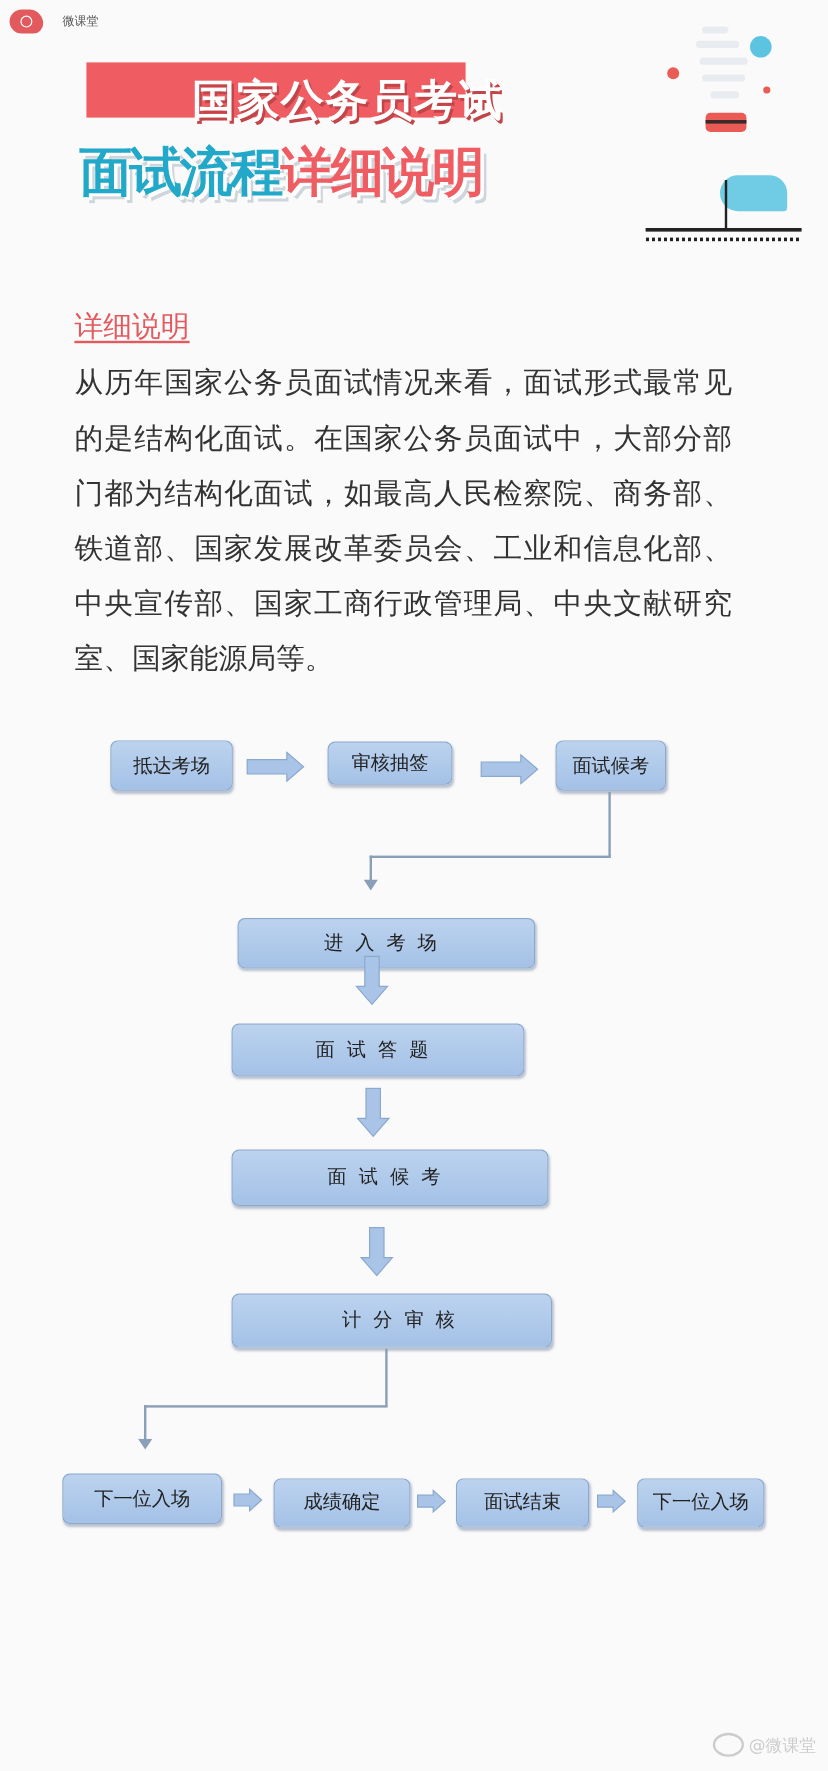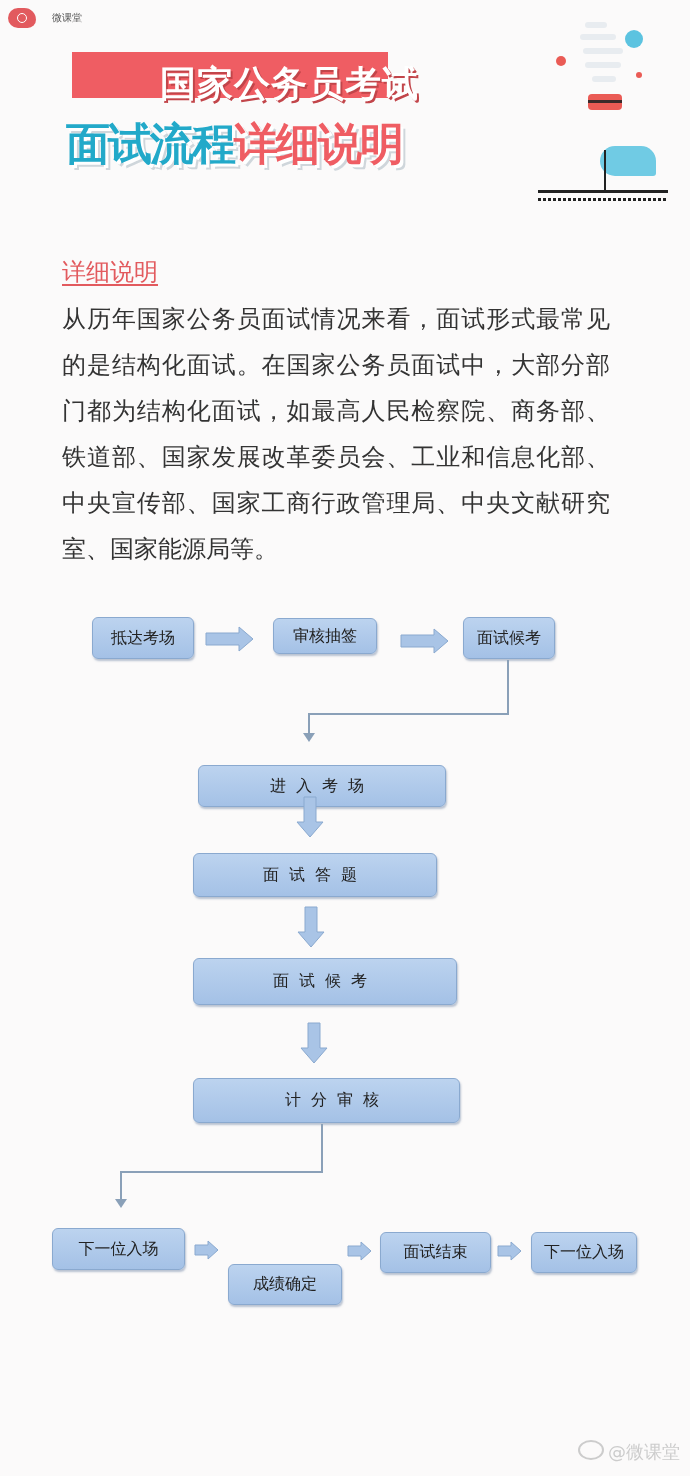--- a/index.html
+++ b/index.html
@@ -38,21 +38,21 @@
 
   
   .box { position:absolute; background:linear-gradient(#bcd3ef,#a4c1e6); border:1.5px solid #8aa9cf;
          border-radius:6px; box-shadow:1px 2px 2px rgba(120,140,170,.5);
          display:flex; align-items:center; justify-content:center; font-size:16px; color:#222; box-sizing:border-box;text-align:right; }
   .box.spaced { letter-spacing:10px; }
   .harrow { position:absolute; }
   .varrow { position:absolute; }
   .line { position:absolute; background:#8aa0b8; }
 
-  .watermark-br { right:10px; bottom:12px; font-size:18px; color:#ccc; display:flex; align-items:flex-start; gap:4px; }
+  .watermark-br { right:10px; bottom:12px; font-size:14px; color:#ccc; display:flex; align-items:flex-end; gap:4px; }
   .weibo-icon { width:22px; height:16px; border:2px solid #ccc; border-radius:50%; }
 </style>
 </head>
 <body>
 
 <div class="abs logo">
   <div class="logo-blob"></div>
   <span class="logo-text">微课堂</span>
 </div>
 
@@ -118,21 +118,21 @@
   <div class="line" style="left:120px;top:1171px;width:203px;height:2px;"></div>
   <div class="line" style="left:120px;top:1171px;width:2px;height:30px;"></div>
   <svg class="abs" style="left:115px;top:1199px;" width="12" height="10">
       <polygon points="0,0 12,0 6,9" fill="#8aa0b8"></polygon>
     </svg>
 
   <div class="box" style="left:52px;top:1228px;width:133px;height:42px;">下一位入场</div>
   <svg class="harrow" style="left:194px;top:1240px;" width="26" height="20">
     <polygon points="1,5 14,5 14,1 24,10 14,19 14,15 1,15" fill="#a9c4e6" stroke="#8aa9cf" stroke-width="1"></polygon>
   </svg>
-  <div class="box" style="left:228px;top:1232px;width:114px;height:41px;margin-top:32px;">成绩确定</div>
+  <div class="box" style="left:228px;top:1232px;width:114px;height:41px;">成绩确定</div>
   <svg class="harrow" style="left:347px;top:1241px;" width="26" height="20">
     <polygon points="1,5 14,5 14,1 24,10 14,19 14,15 1,15" fill="#a9c4e6" stroke="#8aa9cf" stroke-width="1"></polygon>
   </svg>
   <div class="box" style="left:380px;top:1232px;width:111px;height:41px;">面试结束</div>
   <svg class="harrow" style="left:497px;top:1241px;" width="26" height="20">
     <polygon points="1,5 14,5 14,1 24,10 14,19 14,15 1,15" fill="#a9c4e6" stroke="#8aa9cf" stroke-width="1"></polygon>
   </svg>
   <div class="box" style="left:531px;top:1232px;width:106px;height:41px;">下一位入场</div>
 </div>
 

